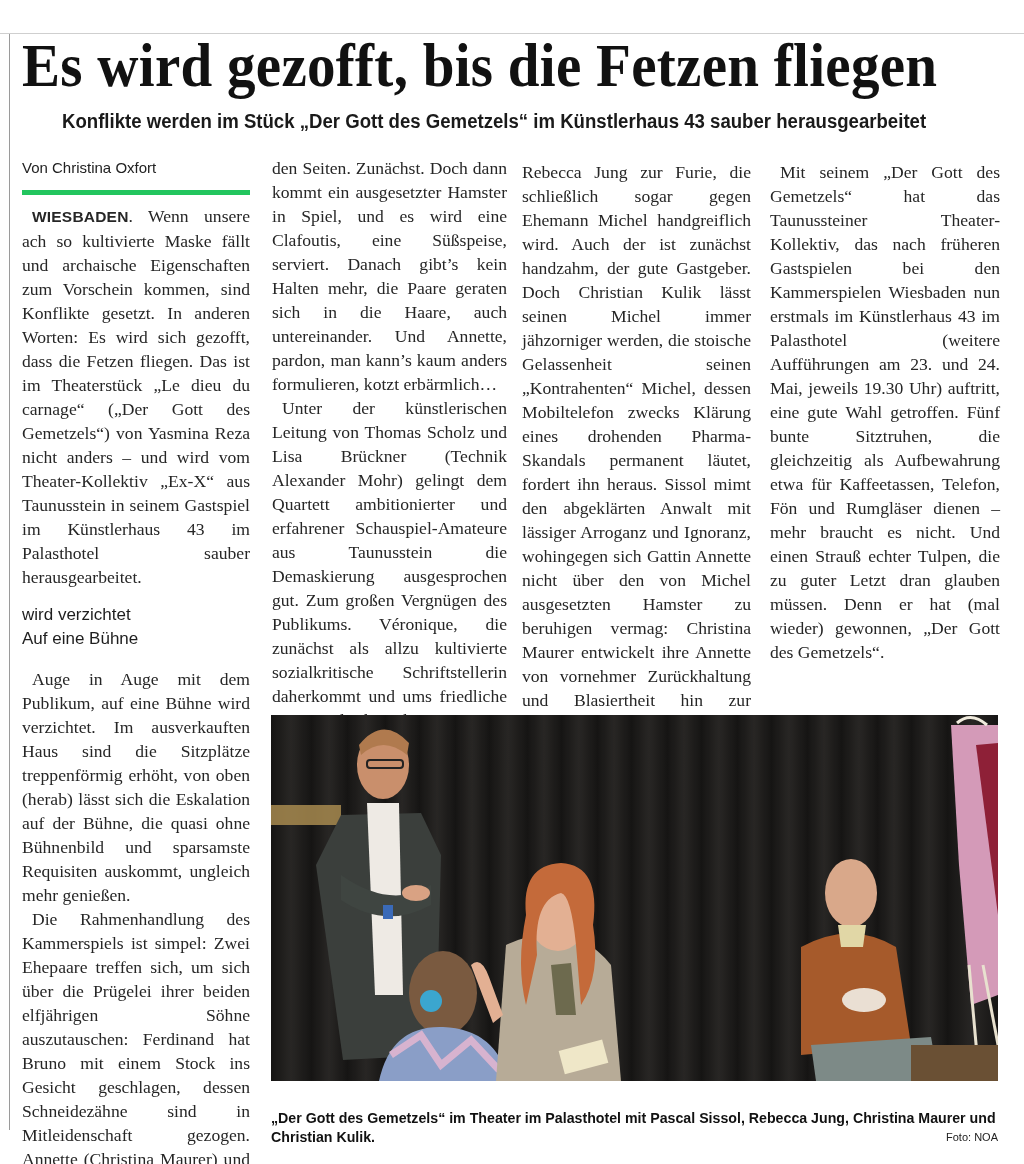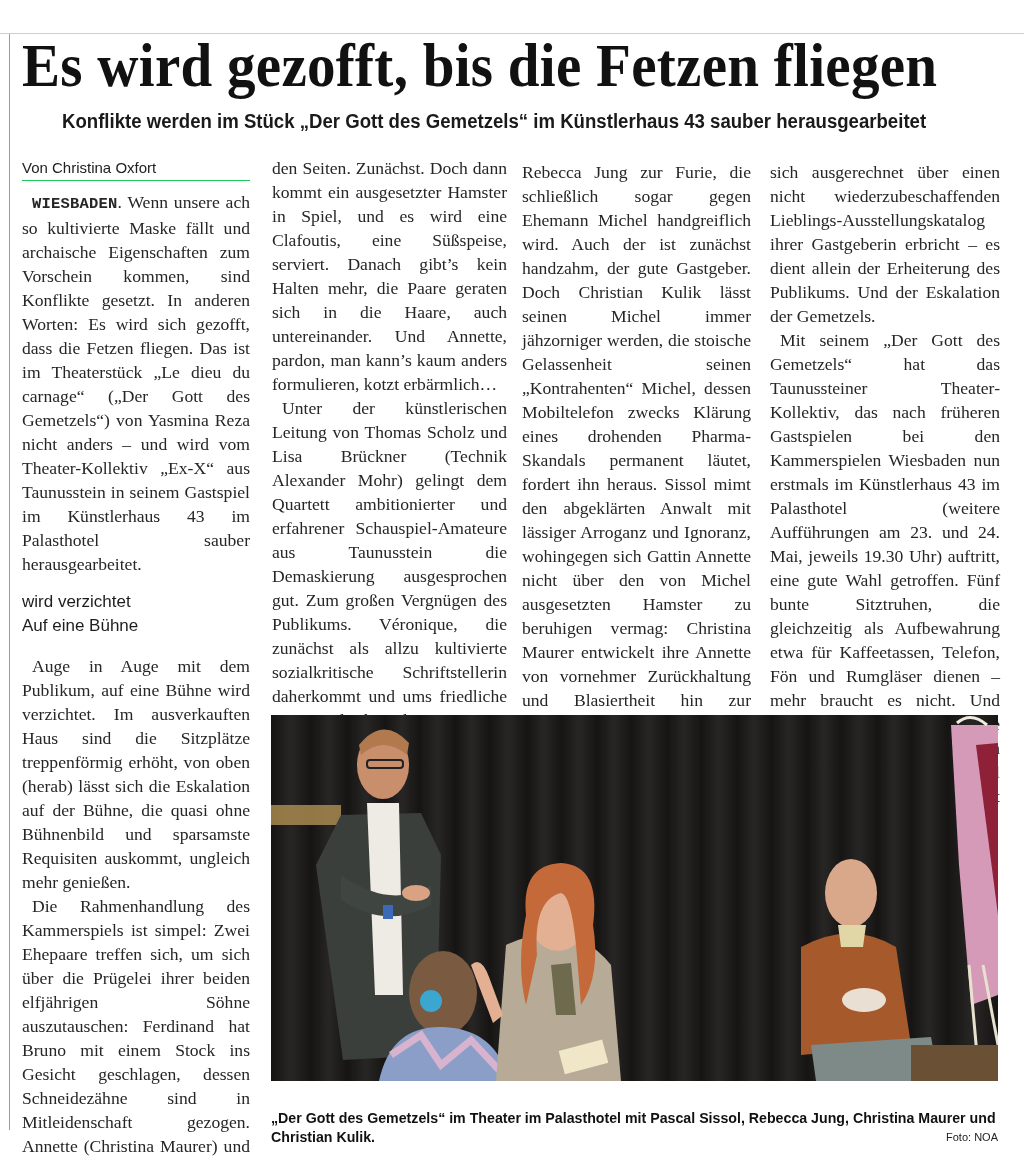--- a/index.html
+++ b/index.html
@@ -22,26 +22,26 @@
     }
 
     .col { position: absolute; top: 158px; font-family: "Liberation Serif", serif; font-size: 17.6px; line-height: 24px; color: #262626; text-align: justify; hyphens: manual; }
     .col1 { left: 22px; width: 228px; }
     .col2 { left: 272px; width: 235px; top: 156px; }
     .col3 { left: 522px; width: 229px; top: 160px; }
     .col4 { left: 770px; width: 230px; top: 160px; }
 
     .byline {
       font-family: "Liberation Sans", sans-serif; font-size: 15px; line-height: 20px; color: #222;
-      padding-bottom: 2px; border-bottom: 1px solid #22c55e; margin-bottom: 9px; text-align: left;
+      padding-bottom: 12px; border-bottom: 5px solid #22c55e; margin-bottom: 9px; text-align: left;
       transform-origin: left; 
     }
     .p { display: block; text-indent: 10px; }
     .p + .p { margin-top: 0; }
-    .dateline { font-family: Liberation Mono, monospace; font-weight: bold; font-size: 15.5px; letter-spacing: 0.2px; }
+    .dateline { font-family: Liberation Sans, sans-serif; font-weight: bold; font-size: 15.5px; letter-spacing: 0.2px; }
     .subtitle {
       font-family: "Liberation Sans", sans-serif; font-size: 17px; line-height: 24px; color: #1e1e1e;
       margin-top: 14px; margin-bottom: 16px; text-align: left;
     }
 
     .photo {
       position: absolute; left: 271px; top: 715px; width: 727px; height: 366px;
       background: #1b1a19; overflow: hidden;
     }
     .caption {
@@ -73,21 +73,20 @@
 <div class="col col2">
   <p class="p" style="text-indent:0">den Seiten. Zunächst. Doch dann kommt ein ausgesetzter Hamster in Spiel, und es wird eine Clafoutis, eine Süßspeise, serviert. Danach gibt’s kein Halten mehr, die Paare geraten sich in die Haare, auch untereinander. Und Annette, pardon, man kann’s kaum anders formulieren, kotzt erbärmlich…</p>
   <p class="p">Unter der künstlerischen Leitung von Thomas Scholz und Lisa Brückner (Technik Alexander Mohr) gelingt dem Quartett ambitionierter und erfahrener Schauspiel-Amateure aus Taunusstein die Demaskierung ausgesprochen gut. Zum großen Vergnügen des Publikums. Véronique, die zunächst als allzu kultivierte sozialkritische Schriftstellerin daherkommt und ums friedliche Miteinander bemüht ist, gewinnt zunehmend an Kontur. Und wird in Person von</p>
 </div>
 
 <div class="col col3">
   <p class="p" style="text-indent:0">Rebecca Jung zur Furie, die schließlich sogar gegen Ehemann Michel handgreiflich wird. Auch der ist zunächst handzahm, der gute Gastgeber. Doch Christian Kulik lässt seinen Michel immer jähzorniger werden, die stoische Gelassenheit seinen „Kontrahenten“ Michel, dessen Mobiltelefon zwecks Klärung eines drohenden Pharma-Skandals permanent läutet, fordert ihn heraus. Sissol mimt den abgeklärten Anwalt mit lässiger Arroganz und Ignoranz, wohingegen sich Gattin Annette nicht über den von Michel ausgesetzten Hamster zu beruhigen vermag: Christina Maurer entwickelt ihre Annette von vornehmer Zurückhaltung und Blasiertheit hin zur zügellosen, unzufriedenen Ehefrau (und Vermögensberaterin). Dass sie die gereichte Süßspeise nicht verträgt und</p>
 </div>
 
 <div class="col col4">
-  <p class="p" style="text-indent:0">sich ausgerechnet über einen nicht wiederzubeschaffenden Lieblings-Ausstellungskatalog ihrer Gastgeberin erbricht – es dient allein der Erheiterung des Publikums. Und der Eskalation der Gemetzels.</p>
   <p class="p">Mit seinem „Der Gott des Gemetzels“ hat das Taunussteiner Theater-Kollektiv, das nach früheren Gastspielen bei den Kammerspielen Wiesbaden nun erstmals im Künstlerhaus 43 im Palasthotel (weitere Aufführungen am 23. und 24. Mai, jeweils 19.30 Uhr) auftritt, eine gute Wahl getroffen. Fünf bunte Sitztruhen, die gleichzeitig als Aufbewahrung etwa für Kaffeetassen, Telefon, Fön und Rumgläser dienen – mehr braucht es nicht. Und einen Strauß echter Tulpen, die zu guter Letzt dran glauben müssen. Denn er hat (mal wieder) gewonnen, „Der Gott des Gemetzels“.</p>
 </div>
 
 <div class="photo">
   <svg width="727" height="366" viewBox="0 0 727 366">
     <defs>
       <linearGradient id="curt" x1="0" x2="1" y1="0" y2="0">
         <stop offset="0" stop-color="#151413"></stop>
           <stop offset="0.5" stop-color="#2a2826"></stop>
           <stop offset="1" stop-color="#161514"></stop>

